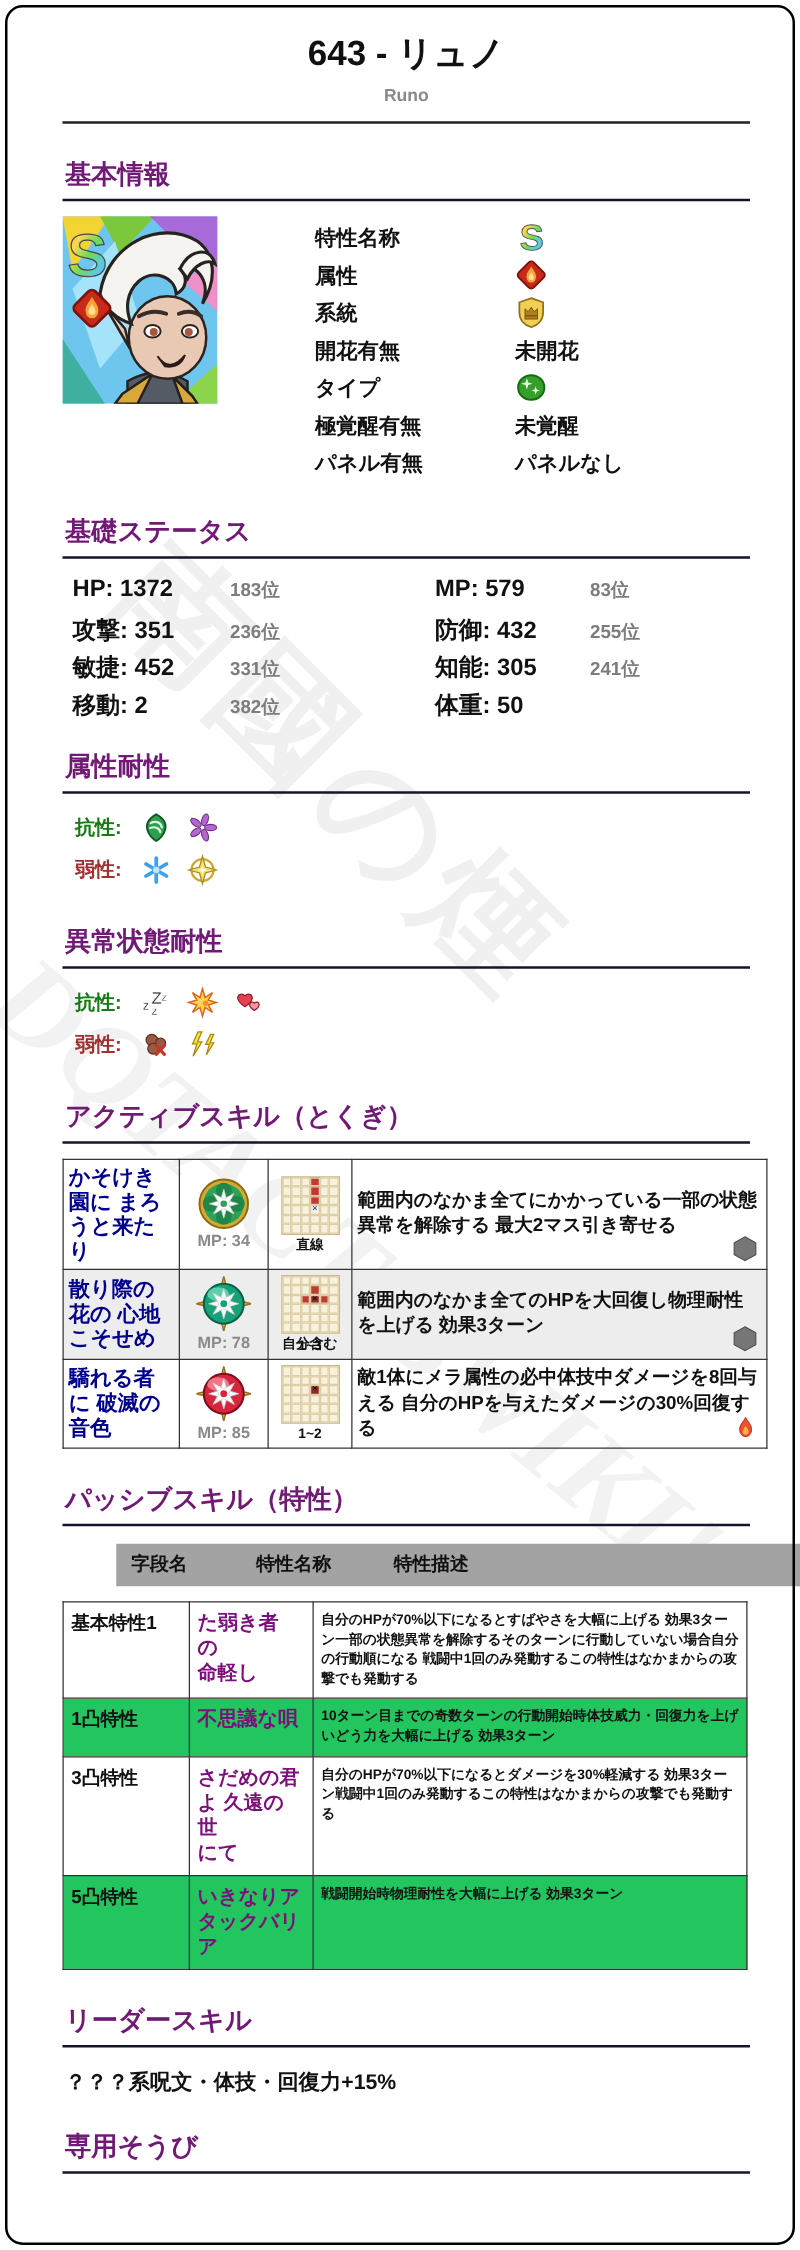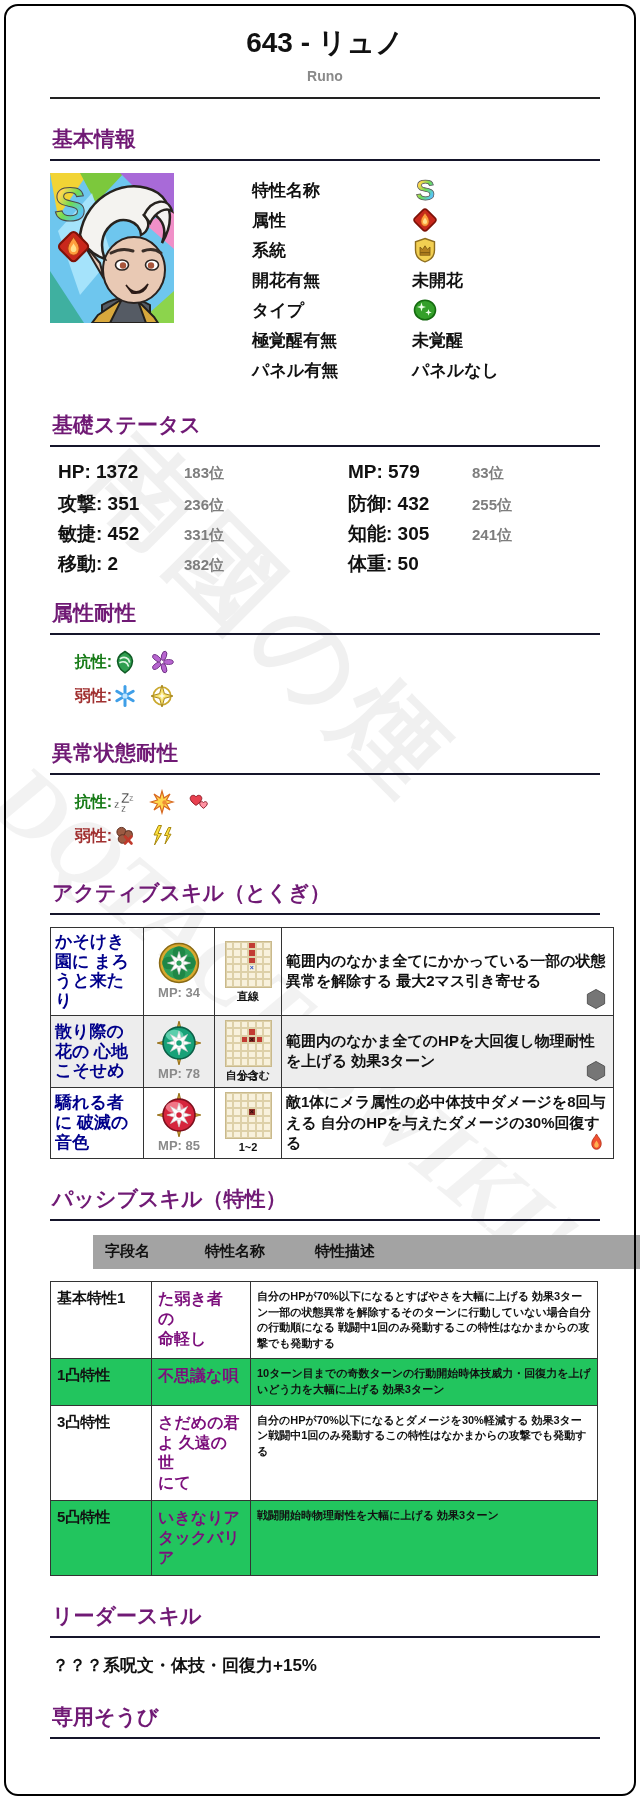--- a/index.html
+++ b/index.html
@@ -27,21 +27,21 @@
   .icon26{width:26px;height:26px;display:block;}
   
   .stats{display:grid;grid-template-columns:290px 1fr;margin-top:14px;row-gap:8px;}
   .stat{display:flex;align-items:baseline;height:22px;}
   .stat .sv{font-size:19px;font-weight:bold;min-width:112px;}
   .stat .rk{font-size:15px;color:#7d7d7d;font-weight:bold;margin-left:14px;}
   .stats .right .sv{min-width:110px;}
   .stat{padding-left:8px;}
   
   .resist-block{margin-top:10px;}
-  .rrow{display:flex;align-items:center;height:34px;padding-left:10px;text-align:right;}
+  .rrow{display:flex;align-items:center;height:34px;padding-left:10px;}
   .rrow .rlbl{font-size:16px;font-weight:bold;width:52px;}
   .rlbl.res{color:#167a16;}
   .rlbl.weak{color:#a03030;}
   .rrow .icons{display:flex;gap:11px;align-items:center;}
   
   table.askills{border-collapse:collapse;margin-top:12px;width:564px;table-layout:fixed;}
   table.askills td{border:1px solid #333;vertical-align:middle;padding:4px;}
   table.askills tr.alt{background:#ededed;}
   td.sname{width:84px;color:#00008b;font-weight:bold;font-size:17px;line-height:1.16;
            white-space:pre-line;padding-left:6px;}

